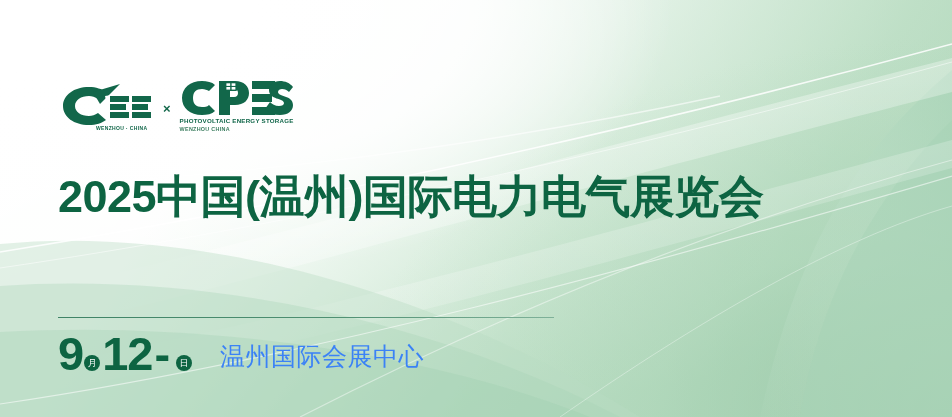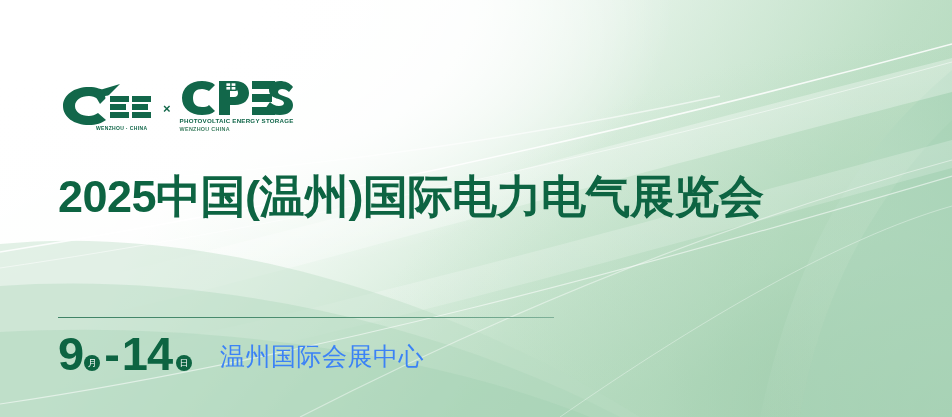--- a/index.html
+++ b/index.html
@@ -223,20 +223,20 @@
   <div class="titles">
     <div class="title-line">2025中国(温州)国际电力电气展览会</div>
   </div>
 
   <div class="divider"></div>
 
   <div class="meta-row">
     <div class="date-block">
       <span class="d-num">9</span>
       <span class="badge">月</span>
+      <span class="d-num">12</span>
       <span class="d-dash">-</span>
-      <span class="d-num">14</span>
       <span class="badge right">日</span>
     </div>
     <div class="venue">温州国际会展中心</div>
   </div>
 
 </div>
 
 </body></html>

